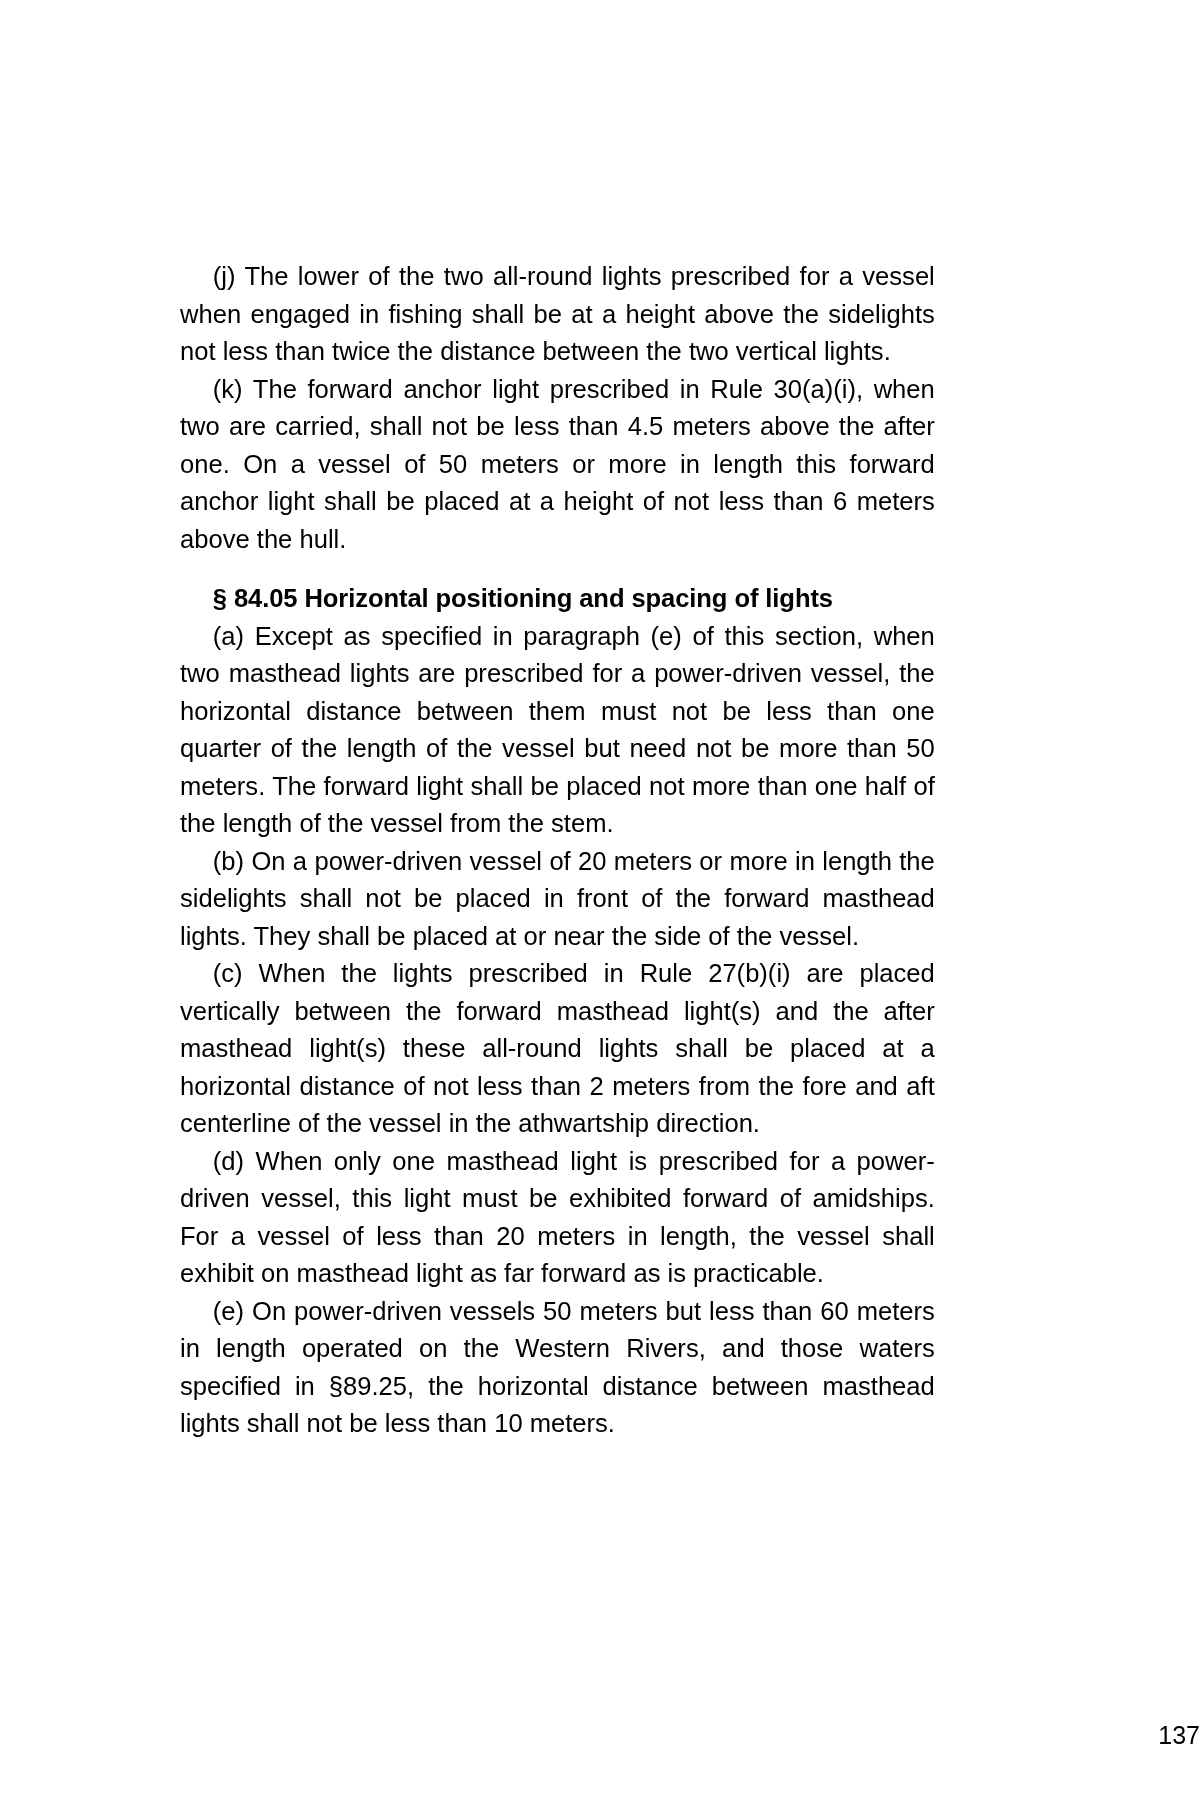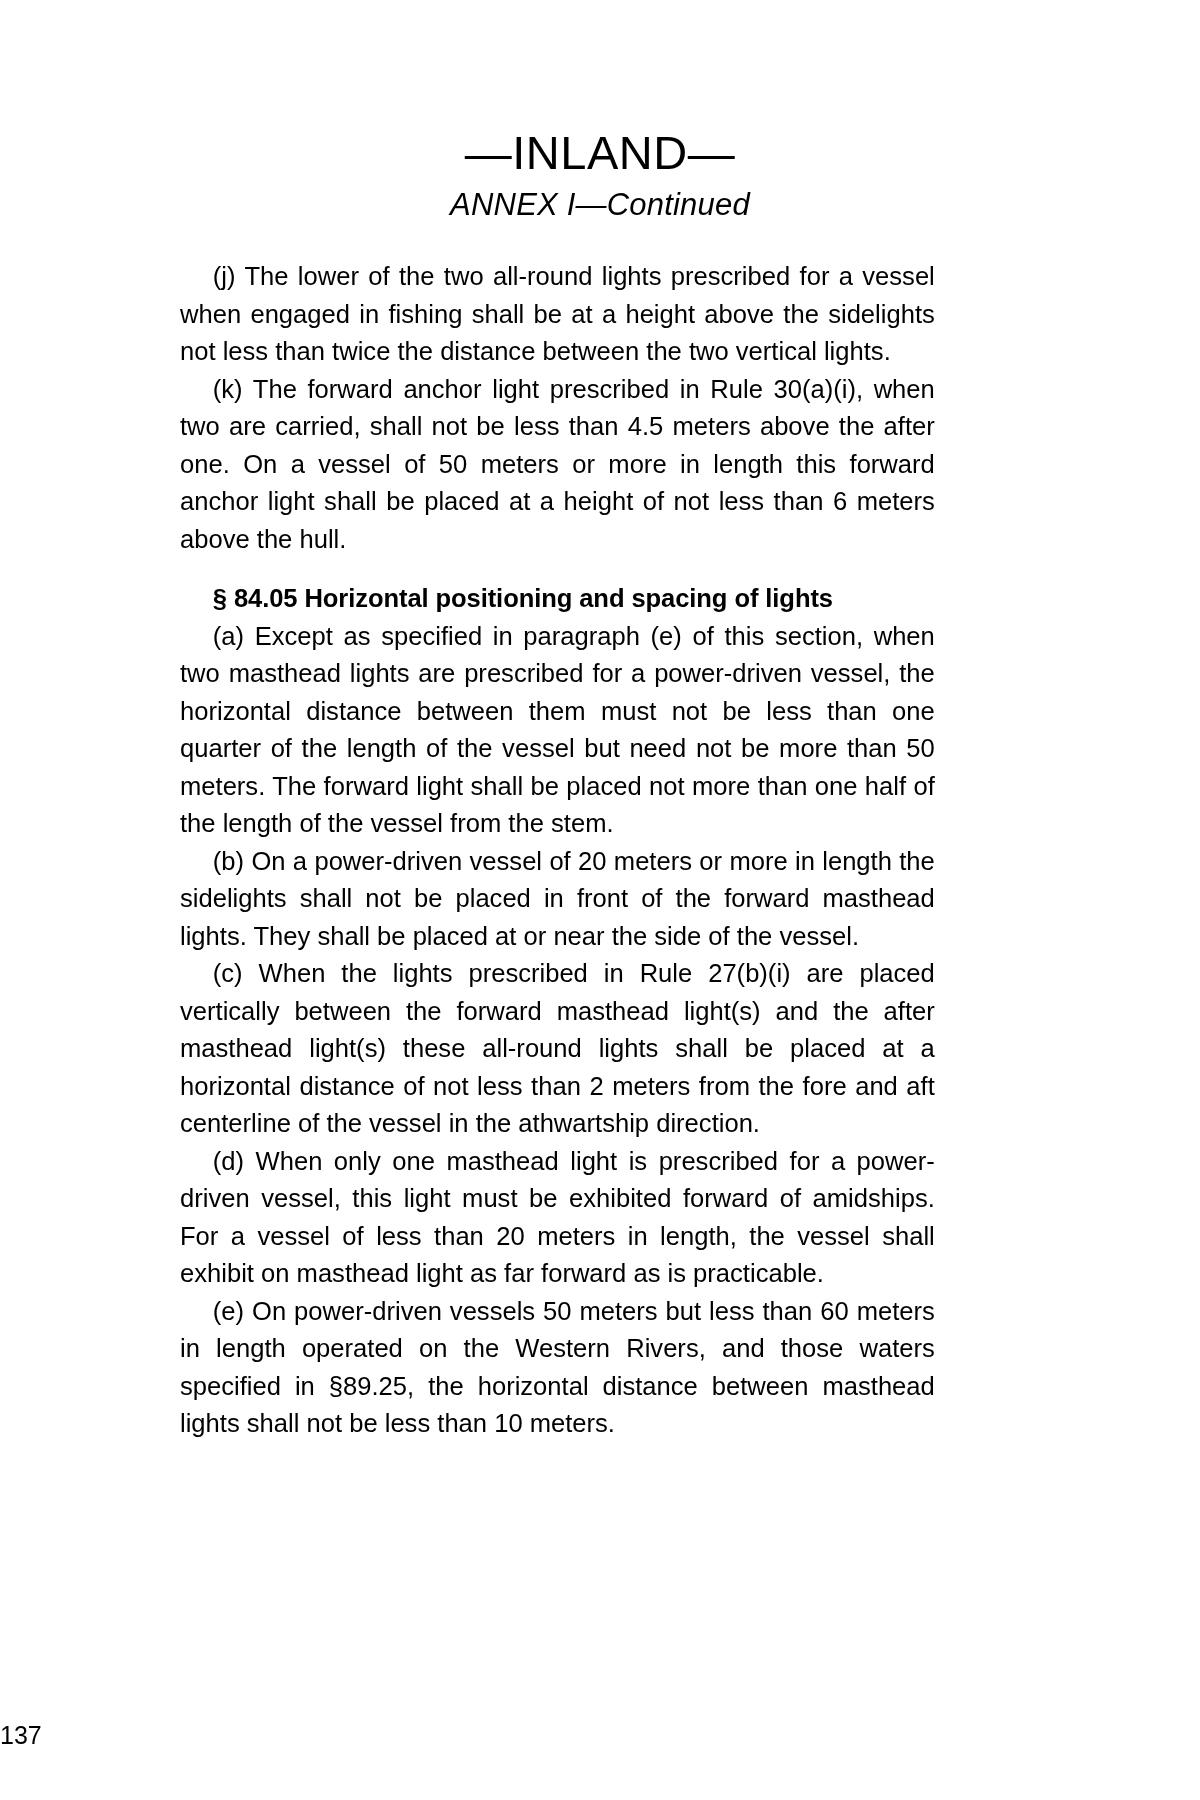--- a/index.html
+++ b/index.html
@@ -82,37 +82,33 @@
     width: 103.6%;
     letter-spacing: -0.1px;
   }
 
   
   .footer {
     position: absolute;
     left: 0;
     right: 0;
     bottom: 52px;
-    text-align: left;
+    text-align: right;
   }
   .page-number {
     font-size: 25px;
     font-stretch: semi-condensed;
     line-height: 1;
   }
 </style>
 </head>
 <body>
 
 <div class="page">
 
-  <div class="header">
-    <div class="doc-title">—INLAND—</div>
-    <div class="doc-subtitle">ANNEX I—Continued</div>
-  </div>
 
   <div class="content">
 
     <p class="para last-line-left">(j) The lower of the two all-round lights prescribed for a vessel when engaged in fishing shall be at a height above the sidelights not less than twice the distance between the two vertical lights.</p>
 
     <p class="para last-line-left">(k) The forward anchor light prescribed in Rule 30(a)(i), when two are carried, shall not be less than 4.5 meters above the after one. On a vessel of 50 meters or more in length this forward anchor light shall be placed at a height of not less than 6 meters above the hull.</p>
 
     <h2 class="section-heading">§ 84.05 Horizontal positioning and spacing of lights</h2>
 
     <p class="para last-line-left">(a) Except as specified in paragraph (e) of this section, when two masthead lights are prescribed for a power-driven vessel, the horizontal distance between them must not be less than one quarter of the length of the vessel but need not be more than 50 meters. The forward light shall be placed not more than one half of the length of the vessel from the stem.</p>

